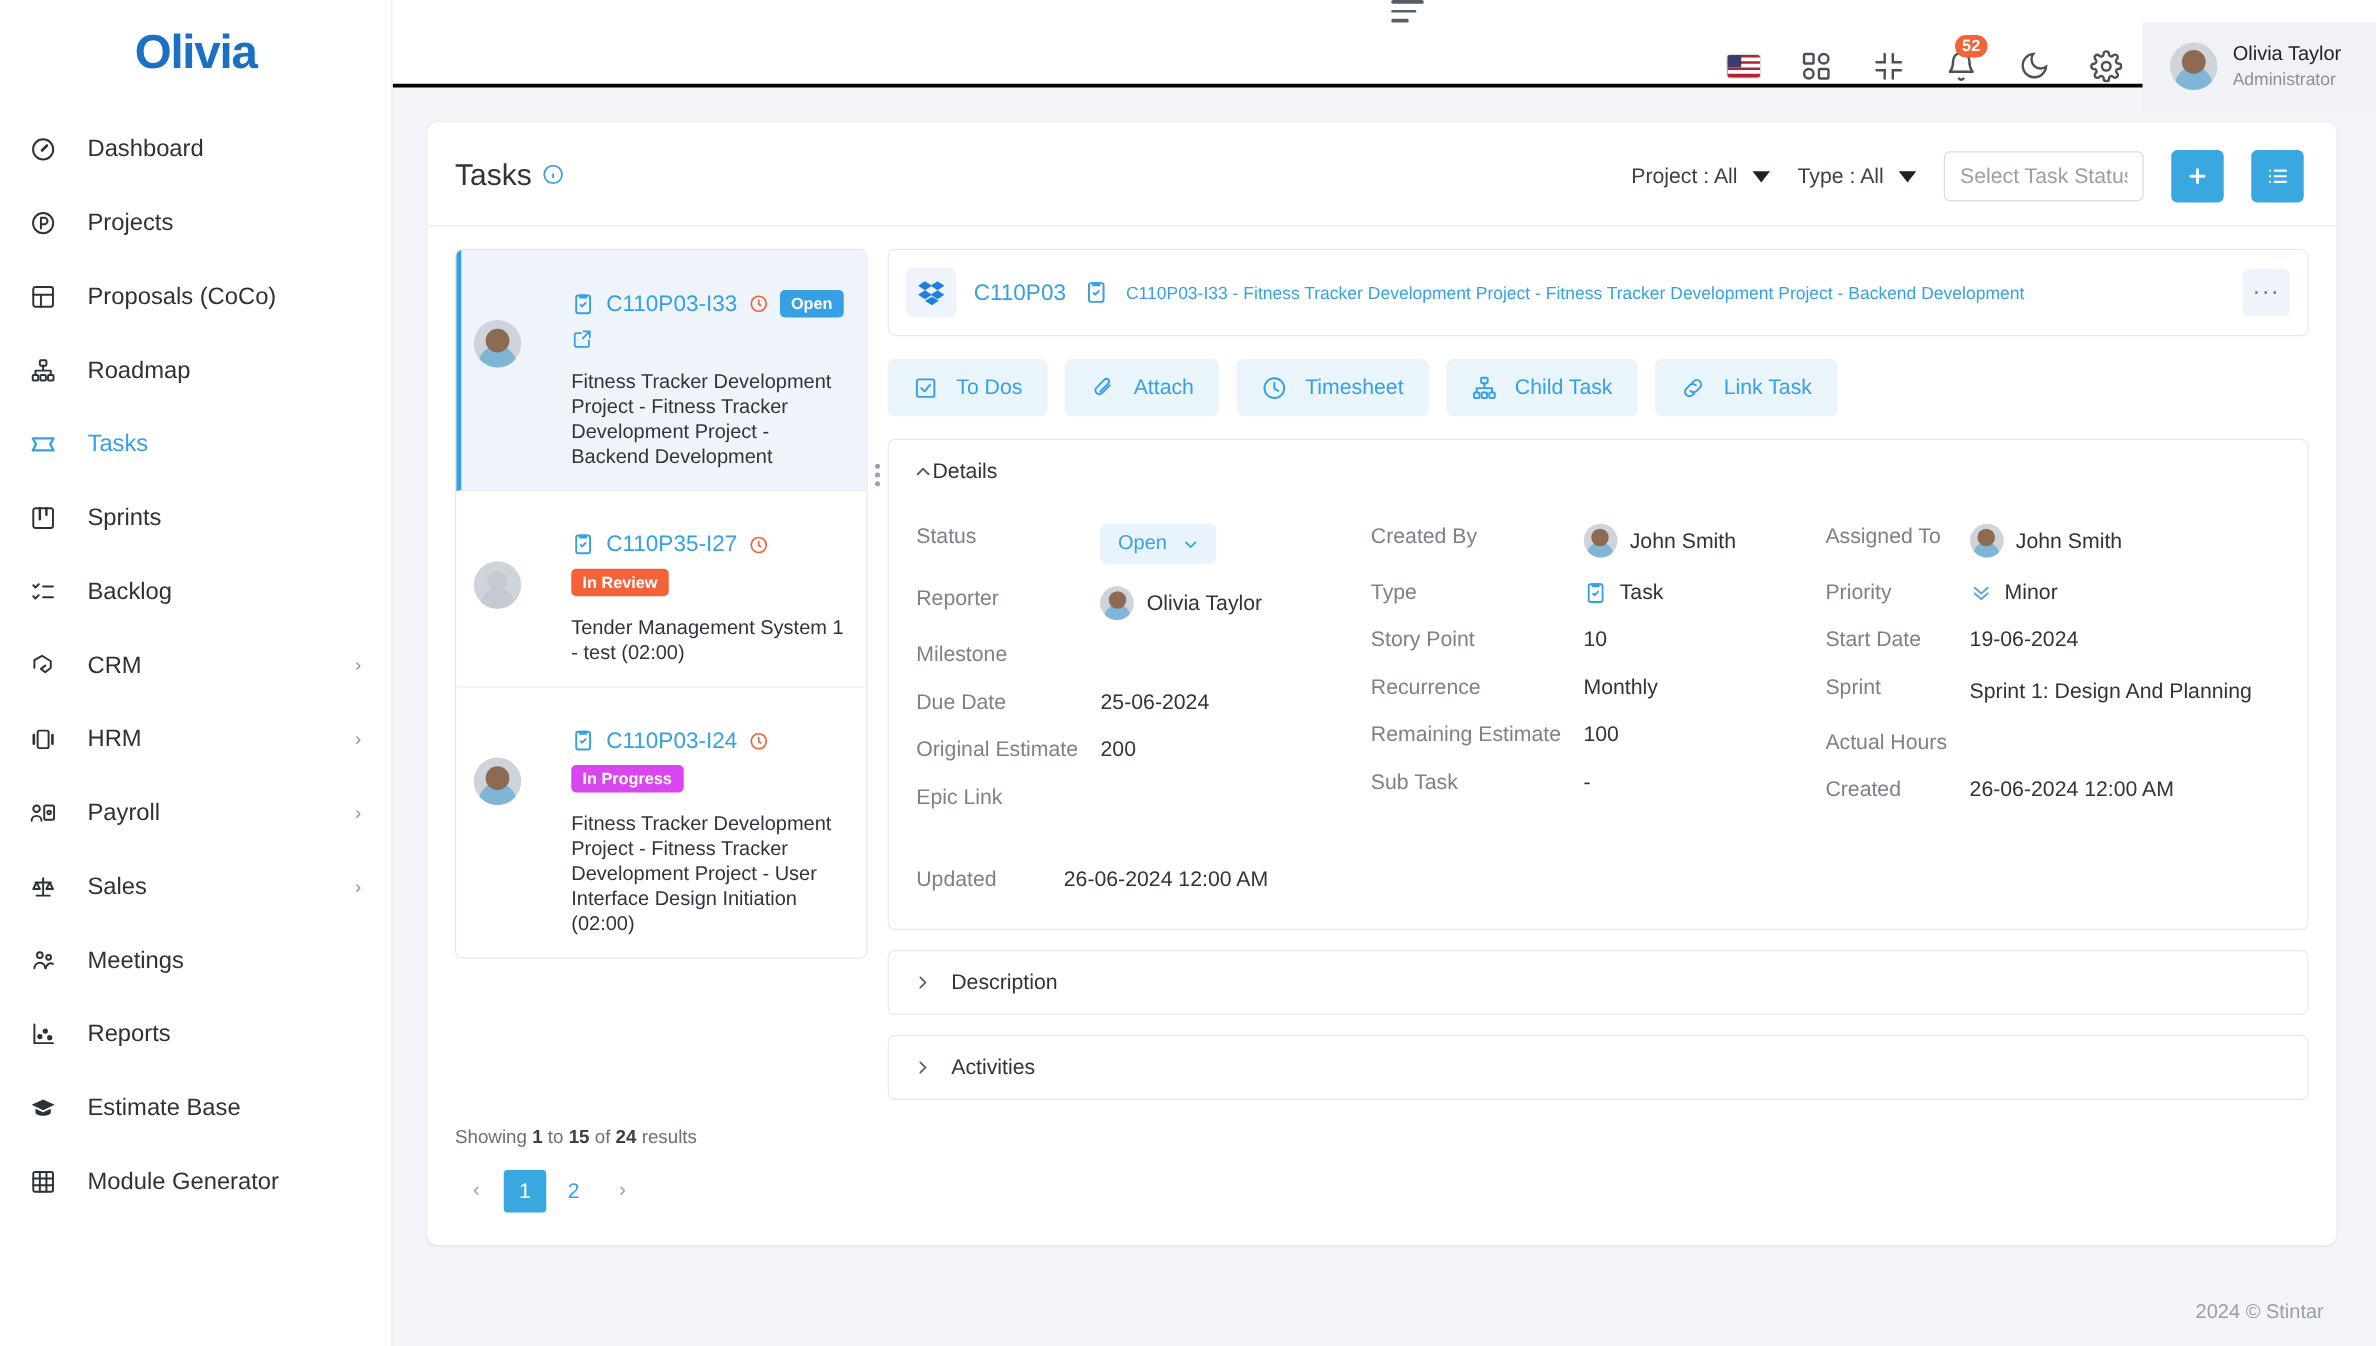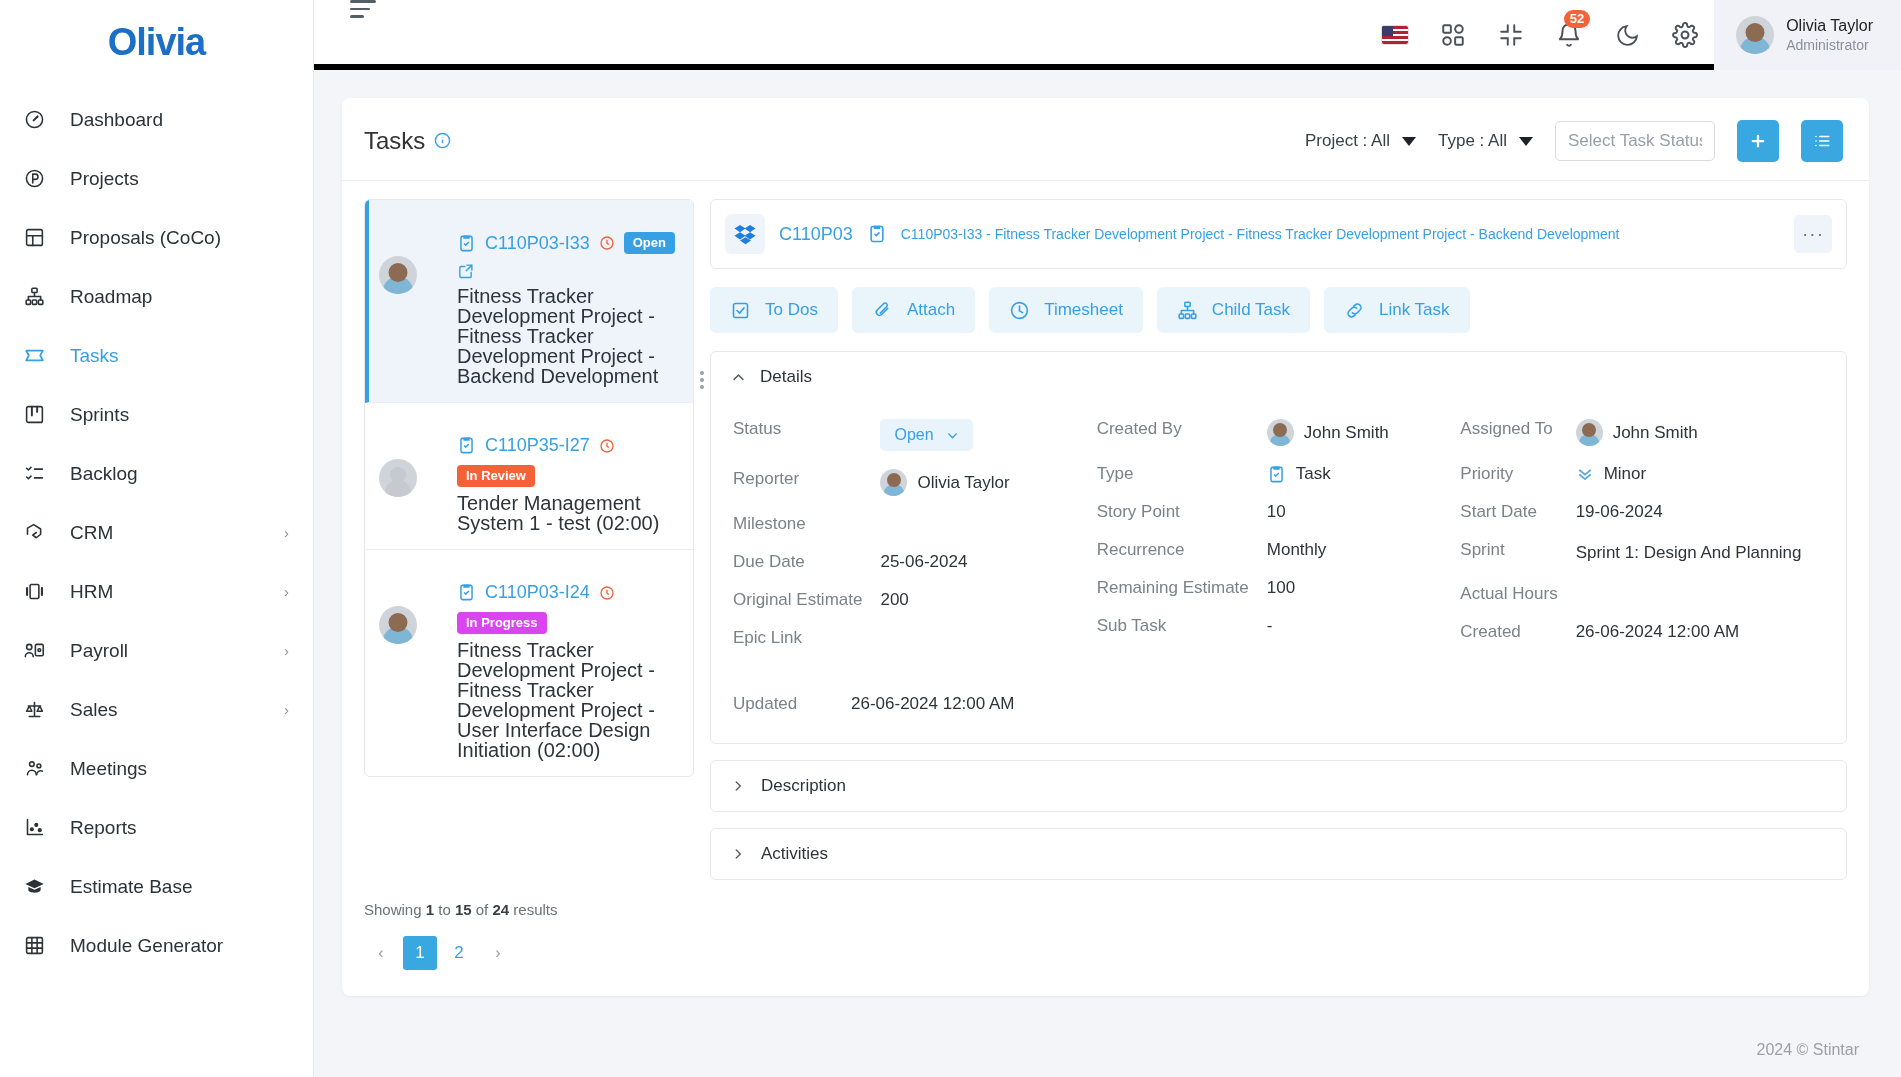--- a/index.html
+++ b/index.html
@@ -43,22 +43,22 @@
   .nav-item.active .ico { color: #37a0e4; }
   .nav-item .chev {
     margin-left: auto; color: #8a9099; font-size: 15px;
   }
   .nav-item svg { display: block; }
 
   
   .main { flex: 1 1 auto; display: flex; flex-direction: column; height: 1077px; background: #f4f5f9; }
 
   .topbar {
-    height: 70px; background: #fff; display: flex; 
-    padding-left: 36px; border-bottom: 6px solid #000000;
+    height: 70px; background: #fff; display: flex; align-items: center;
+    padding-left: 36px; border-bottom: 3px solid #000000; flex-direction: column;
   }
   .hamburger { display: flex; flex-direction: column; gap: 5px; cursor: pointer; }
   .hamburger i { display: block; height: 2.5px; background: #555d66; border-radius: 2px; }
   .hamburger i:nth-child(1){ width: 26px; }
   .hamburger i:nth-child(2){ width: 20px; }
   .hamburger i:nth-child(3){ width: 14px; }
 
   .topbar-right { margin-left: auto; display: flex; align-items: center; height: 70px; }
   .tb-icon {
     width: 58px; height: 70px; display: flex; align-items: center; justify-content: center;
@@ -148,21 +148,21 @@
   .ti-code { color: #37a0e4; font-size: 18px; }
   .clock-ico { color: #f4623a; display:flex; }
   .pill {
     font-size: 13px; font-weight: bold; color: #fff; border-radius: 4px;
     padding: 4px 9px; line-height: 14px;
   }
   .pill.open { background: #37a0e4; }
   .pill.review { background: #f4623a; }
   .pill.progress { background: #d946ef; }
   .share-ico { color: #37a0e4; display: flex; }
-  .ti-desc { font-size: 20px; color: #2e343b; line-height: 20px; margin-top: 6px; }
+  .ti-desc { font-size: 16px; color: #2e343b; line-height: 20px; margin-top: 16px; }
   .kebab {
     position: absolute; right: -10px; top: 172px;
     display: flex; flex-direction: column; gap: 3px; cursor: pointer;
   }
   .kebab i { width: 4px; height: 4px; border-radius: 50%; background: #9aa0a8; display: block; }
   .list-footer { margin-top: auto; padding-bottom: 26px; }
   .showing { font-size: 15px; color: #6b7179; margin-bottom: 18px; }
   .showing b { color: #3b4148; }
   .pager { display: flex; align-items: center; gap: 5px; }
   .pg {
@@ -187,21 +187,21 @@
     font-size: 19px; letter-spacing: 1px;
   }
   .actions { display: flex; gap: 14px; margin-top: 18px; }
   .act-btn {
     background: #eaf4fb; border-radius: 6px; height: 46px; display: flex; align-items: center;
     gap: 14px; padding: 0 20px; color: #37a0e4; font-size: 17px; cursor: pointer; border:none;
     font-family: "Liberation Sans", sans-serif;
   }
   .panel { border: 1px solid #e6e8ec; border-radius: 6px; margin-top: 18px; background:#fff; }
   .panel-head {
-    display: flex; align-items: center; gap: 14px; padding: 15px 20px;
+    display: flex; align-items: center; padding: 15px 20px;
     font-size: 17px; color: #2e343b; cursor: pointer;
   }
   .chevron { color: #555d66; display: flex; }
   .details-grid {
     display: grid; grid-template-columns: 1fr 1fr 1fr;
     padding: 8px 22px 24px 22px; column-gap: 0px;
   }
   .dcol { display: grid; grid-template-columns: auto 1fr; row-gap: 0; align-content: start; }
   .dl { font-size: 17px; color: #7b828a; padding: 9px 18px 9px 0; white-space: nowrap; }
   .dv { font-size: 17px; color: #2e343b; padding: 9px 0; display:flex; align-items:center; gap:10px; }

